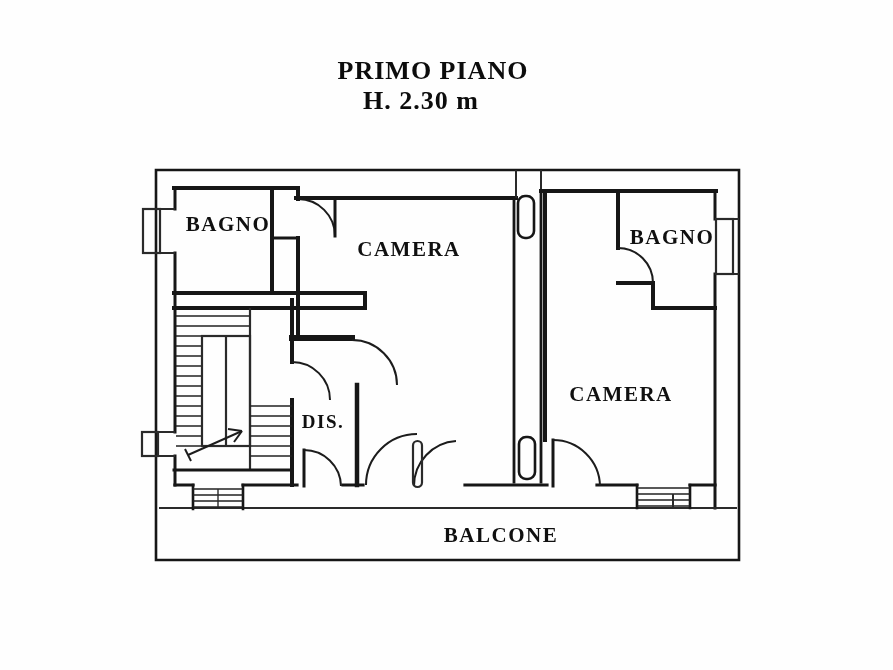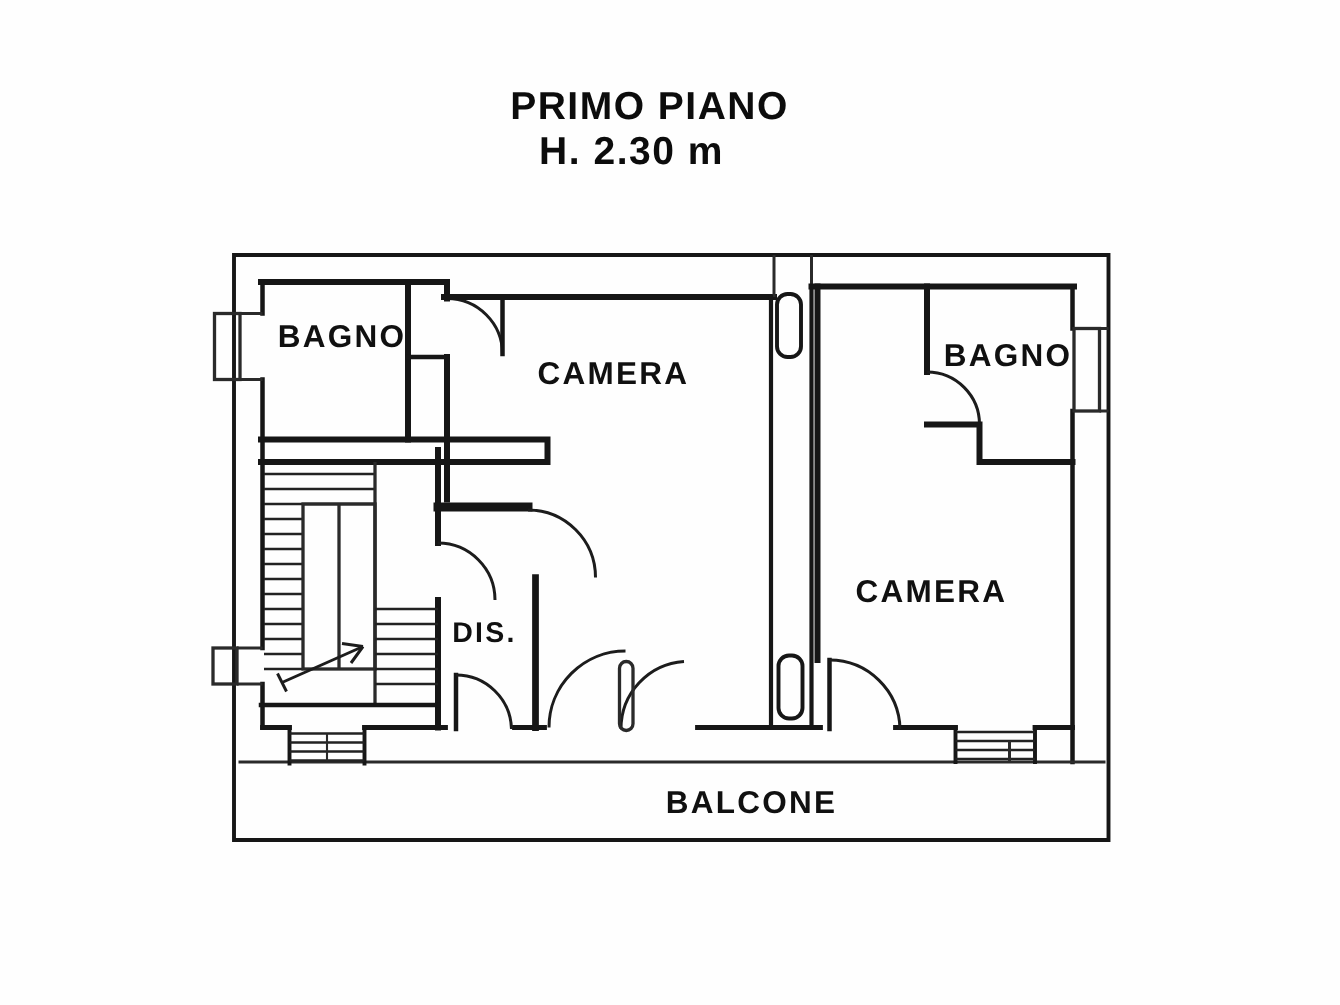--- a/index.html
+++ b/index.html
@@ -1,17 +1,17 @@
 <!DOCTYPE html>
 <html><head>
 <meta charset="utf-8">
 <style>
   html,body{margin:0;padding:0;background:#fff;}
   .page{position:relative;width:893px;height:670px;background:#fefefe;overflow:hidden;
-        font-family:Liberation Sans, sans-serif;}
+        font-family:Liberation Serif, serif;}
   svg{position:absolute;left:0;top:0;}
   .wall{stroke:#161616;fill:none;stroke-linecap:square;}
   .thin{stroke:#2a2a2a;fill:none;}
   .door{stroke:#1c1c1c;fill:none;stroke-width:2;}
   .tread{stroke:#222;fill:none;stroke-width:1.7;}
   .lbl{fill:#101010;font-weight:700;letter-spacing:1.5px;}
   .ttl{fill:#0c0c0c;font-weight:700;letter-spacing:1px;}
 </style>
 </head>
 <body>

